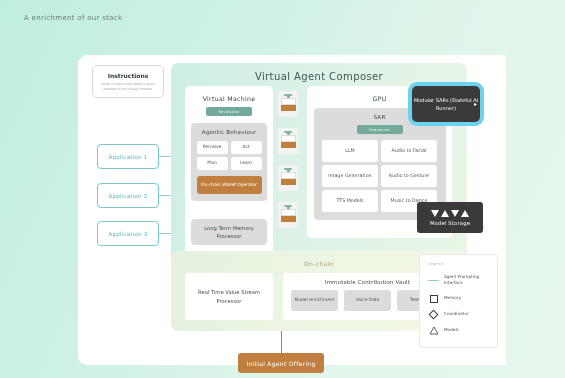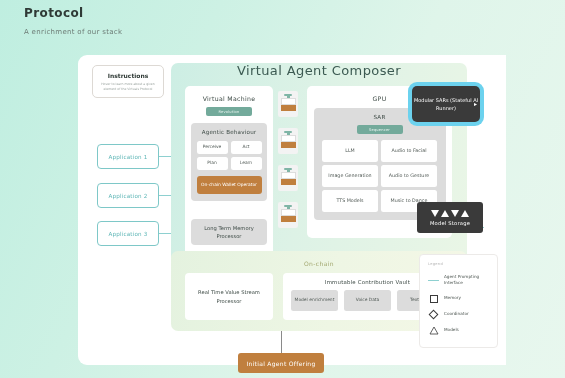--- a/index.html
+++ b/index.html
@@ -68,22 +68,22 @@
   #app-line-3 { top: 178px; width: 105px; }
 
   
   #composer-panel {
     position: absolute; left: 93px; top: 8px;
     width: 296px; height: 234px;
     background: linear-gradient(100deg, #cdeee4 0%, #ddf2e6 45%, #eaf6e6 100%);
     border-radius: 7px;
   }
   #composer-title {
-    text-align: center; font-size: 13px; color: #3c5a52;
-    letter-spacing: .4px;
+    text-align: center; font-size: 10px; color: #3c5a52;
+    padding-top: 8px; letter-spacing: .4px;
   }
 
   .sub-panel {
     position: absolute; background: #fff; border-radius: 5px;
   }
   #vm-panel  { left: 14px;  top: 23px; width: 88px;  height: 184px; }
   #gpu-panel { left: 136px; top: 23px; width: 145px; height: 152px; }
 
   .panel-heading {
     text-align: center; font-size: 6.2px; color: #3e4b46;
@@ -256,21 +256,20 @@
   #conn-ms-v     { left: 371px; top: 178px; width: 1px;  height: 22px; }
   #conn-ms-left  { left: 306px; top: 188px; width: 66px; height: 1px; }
   #conn-vm-v     { left: 152px; top: 233px; width: 1px;  height: 15px; background: #7fb5a6; }
   #conn-gpu-v    { left: 298px; top: 223px; width: 1px;  height: 25px; background: #7fb5a6; }
   #conn-iao-v    { left: 203px; top: 276px; width: 1px;  height: 22px; }
 </style>
 </head>
 <body>
 
 <div id="page-header">
-  <div id="page-title">Protocol</div>
   <div id="page-subtitle">A enrichment of our stack</div>
 </div>
 
 <div id="canvas">
 
   <div id="instructions-card">
     <div id="instructions-title">Instructions</div>
     <div id="instructions-body">Hover to learn more about a given element of the Virtuals Protocol</div>
   </div>
 

